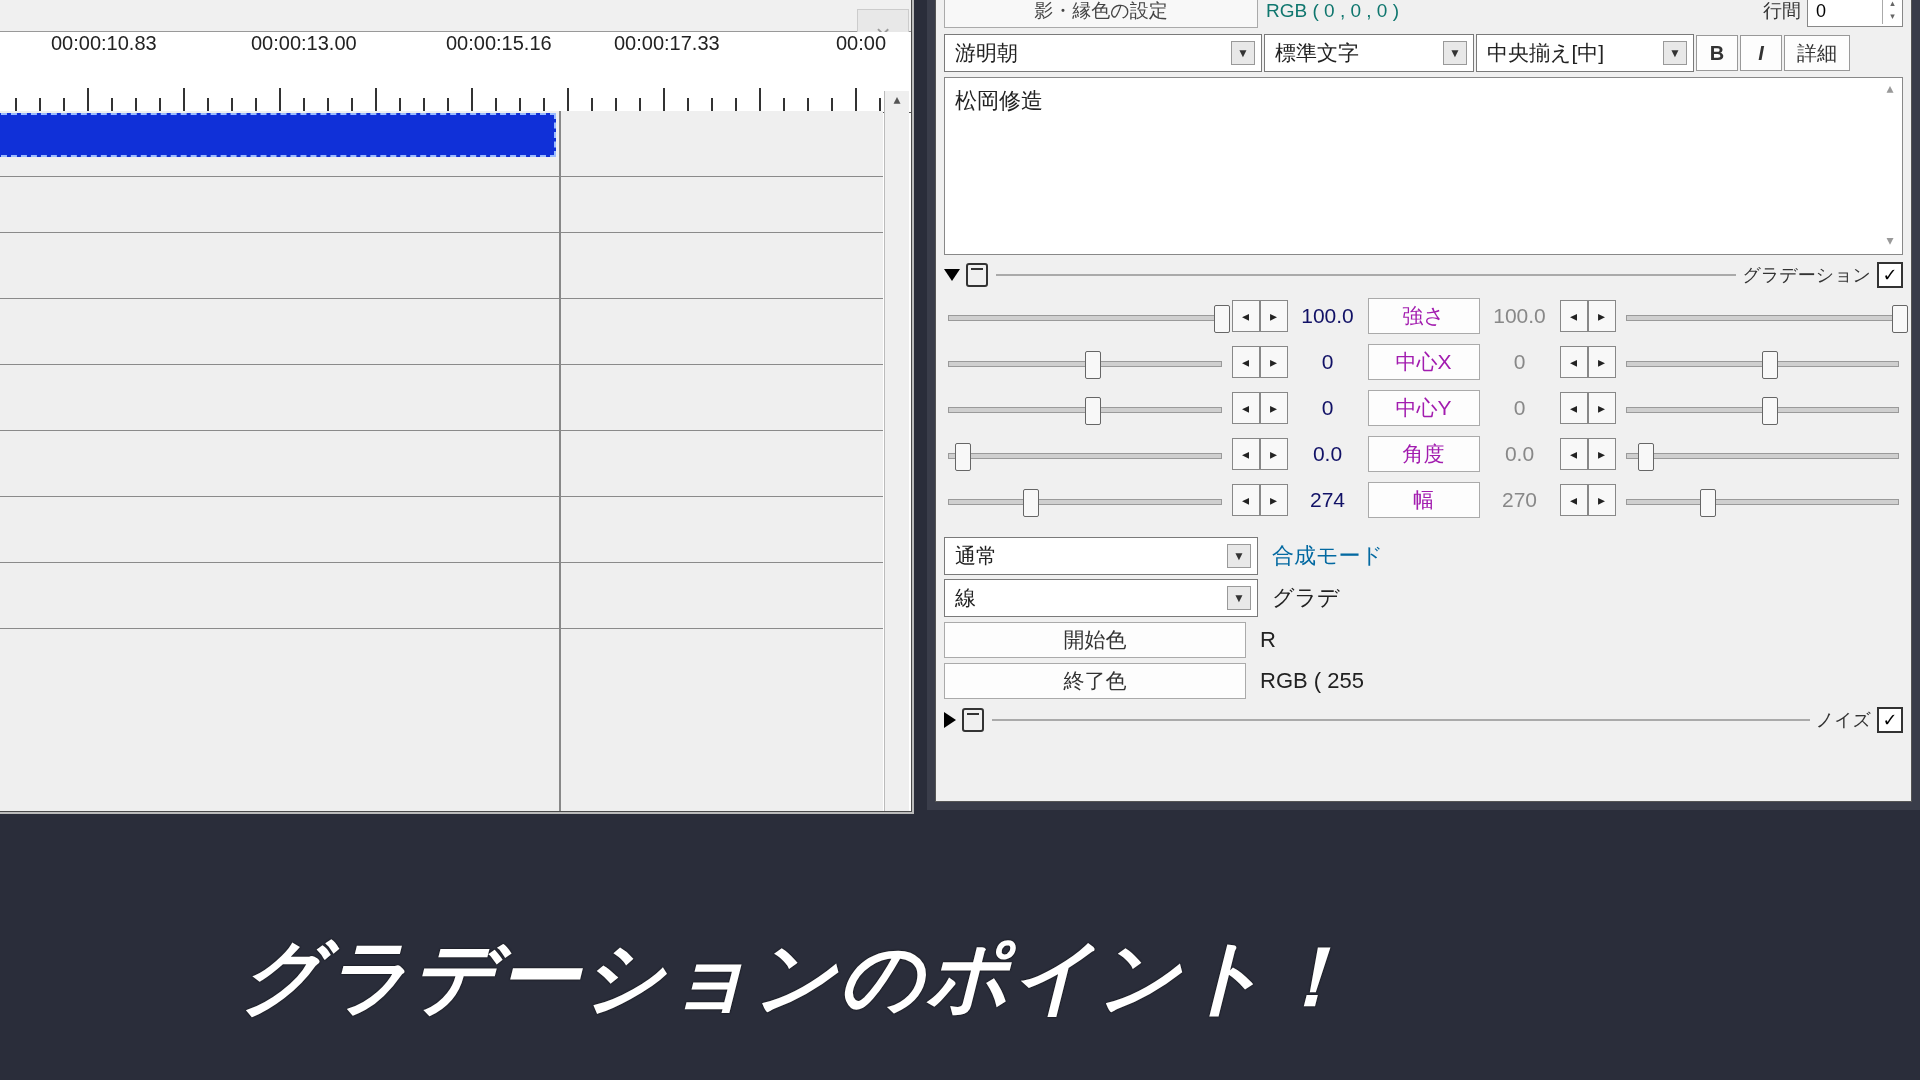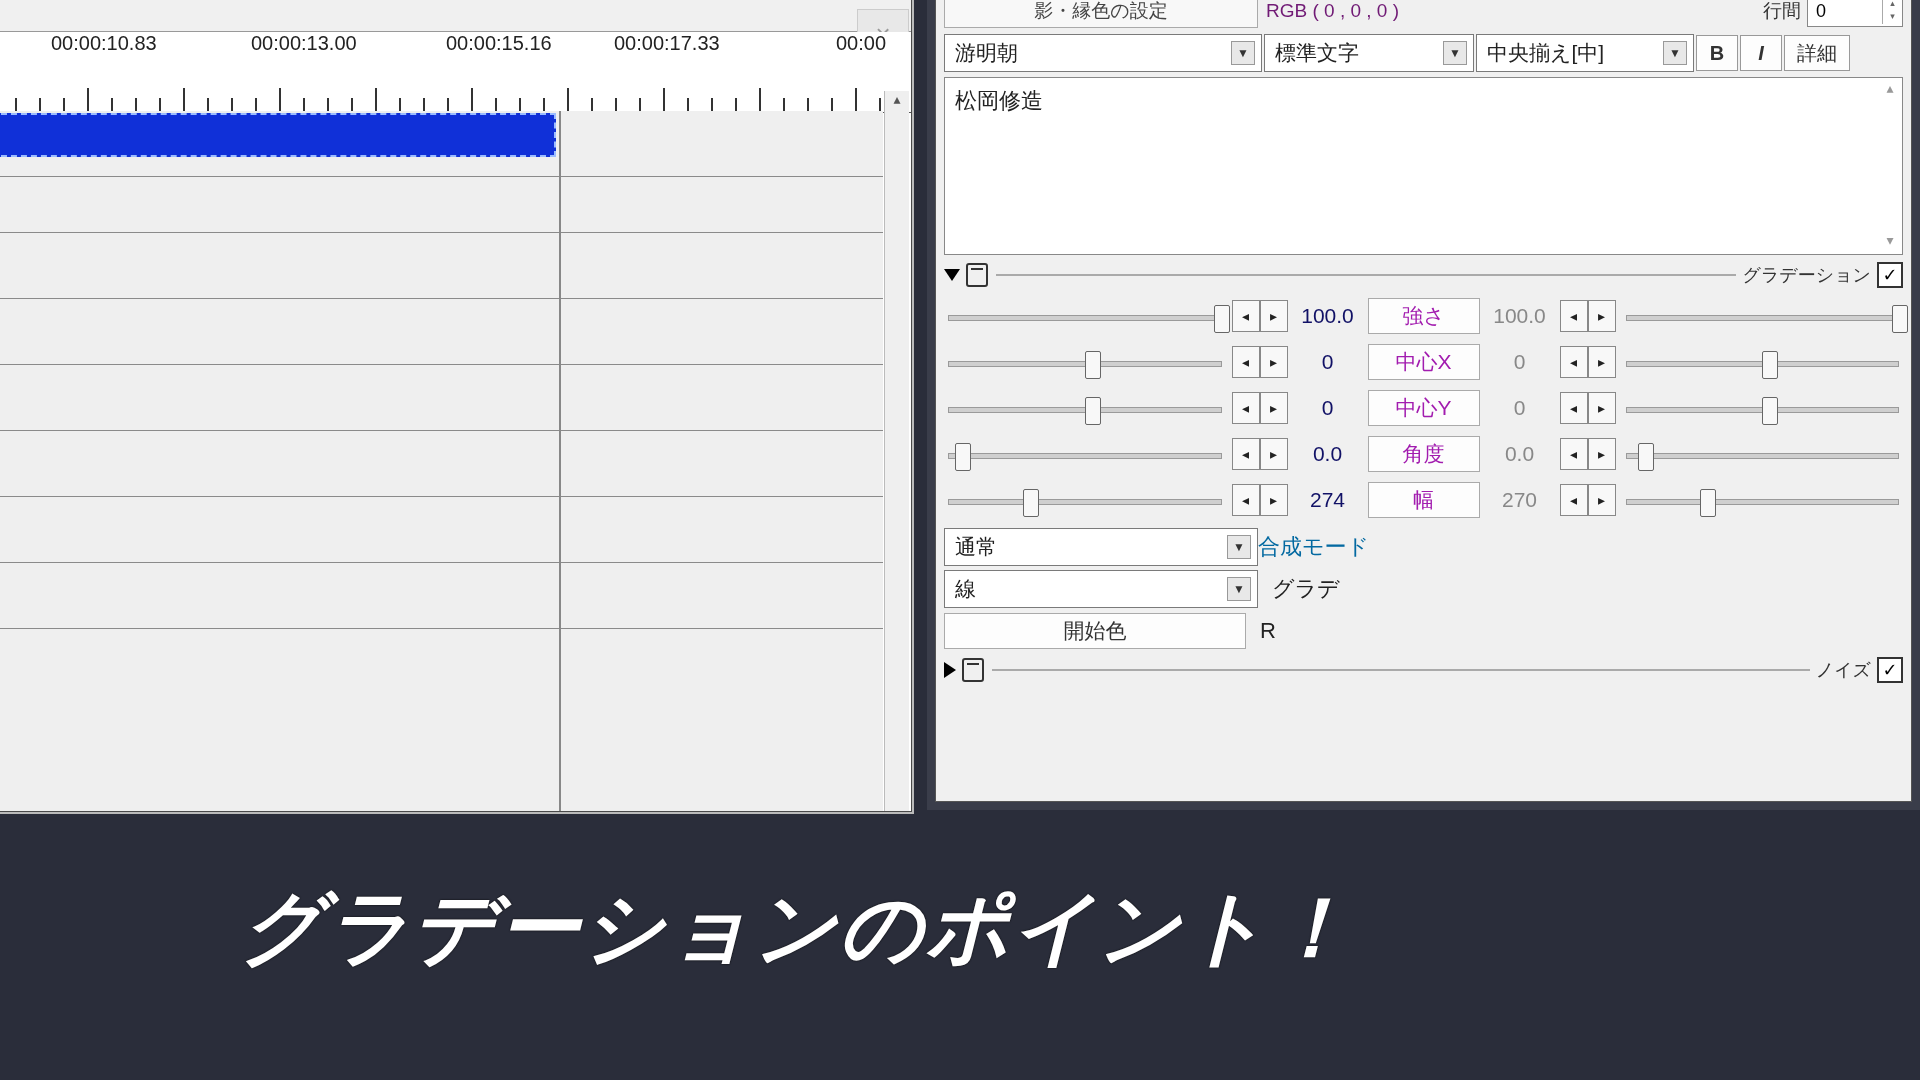--- a/index.html
+++ b/index.html
@@ -20,21 +20,21 @@
 .tl-scroll .up{position:absolute;top:0;left:0;right:0;height:22px;text-align:center;font-size:14px;color:#555}
 .tl-tracks{position:absolute;left:0;top:120px;right:28px;bottom:0;background:#efefef}
 .track{height:65px;border-bottom:1px solid #8a8a8a;position:relative;background:#efefef}
 .clip{position:absolute;left:0;top:2px;height:44px;width:565px;background:#1030d8;border:2px dashed #9bbcff;box-sizing:border-box}
 .playhead{position:absolute;top:120px;bottom:0;width:2px;background:#888}
 
 
 .prop-win{position:absolute;left:935px;top:-10px;width:975px;height:810px;background:#f0f0f0;border:1px solid #555;box-shadow:0 0 0 8px #3a3d4a}
 .row{display:flex;align-items:center;height:40px;margin:2px 8px}
 .lbl-btn{background:#f8f8f8;border:1px solid #aaa;height:32px;line-height:32px;text-align:center;font-size:19px;color:#444}
-.val-read{font-size:19px;color:#701a75;padding-left:8px}
+.val-read{font-size:19px;color:#0f766e;padding-left:8px}
 .drop{background:#fff;border:1px solid #7a7a7a;height:36px;display:flex;align-items:center;justify-content:space-between;padding:0 6px 0 10px;font-size:21px;color:#222}
 .drop .arr{width:22px;height:22px;background:#e8e8e8;border:1px solid #999;display:flex;align-items:center;justify-content:center;font-size:12px;color:#333}
 .sq-btn{width:40px;height:34px;background:#fdfdfd;border:1px solid #999;text-align:center;line-height:34px;font-size:20px;font-weight:bold;color:#333}
 .wide-btn{height:34px;background:#fdfdfd;border:1px solid #999;text-align:center;line-height:34px;font-size:20px;color:#333;padding:0 12px}
 .textarea{margin:4px 8px;height:160px;background:#fff;border:1px solid #888;padding:8px 10px;font-size:22px;color:#222;position:relative}
 .textarea .sb{position:absolute;right:2px;top:2px;width:20px;height:20px;color:#999;font-size:14px;text-align:center}
 .textarea .sb2{position:absolute;right:2px;bottom:2px;width:20px;height:20px;color:#999;font-size:14px;text-align:center}
 
 .sec-head{display:flex;align-items:center;margin:6px 8px;height:28px}
 .tri{width:0;height:0;border-left:8px solid transparent;border-right:8px solid transparent;margin-right:6px}
@@ -61,21 +61,21 @@
 .color-val{margin-left:14px;font-size:22px;color:#222}
 
 .spin{width:86px;height:30px;border:1px solid #888;background:#fff;display:flex;align-items:center;justify-content:space-between;padding-left:8px;font-size:18px}
 .spin .btns{width:20px}
 .spin .btns div{height:13px;font-size:9px;text-align:center;border-left:1px solid #aaa;color:#666}
 
 
 .hand{position:absolute;left:980px;top:420px;width:230px;height:200px;pointer-events:none}
 
 
-.caption{position:absolute;left:240px;top:874px;font-size:82px;font-weight:900;font-style:italic;color:#fff;letter-spacing:2px;text-shadow:0 0 2px #000;font-family:"Arial Black","Meiryo",sans-serif}
+.caption{position:absolute;left:240px;top:923px;font-size:82px;font-weight:900;font-style:italic;color:#fff;letter-spacing:2px;text-shadow:0 0 2px #000;font-family:"Arial Black","Meiryo",sans-serif}
 </style>
 </head>
 <body>
 
 <div class="stage">
 
   <div class="tl-win">
     <div class="tl-top"></div>
     <div class="tl-close">×</div>
     <div class="tl-ruler">
@@ -300,38 +300,42 @@
             <div class="b">◂</div>
             <div class="b">▸</div>
           </div>
           <div class="slider">
             <div class="track-line"></div>
             <div class="thumb" style="left:28%"></div>
           </div>
         </div>
       </div>
 
-    <div class="row" style="margin-top:6px">
+    <div class="row" style="gap:14px;margin-top:15px">
       <div class="drop" style="width:296px">
         <span>通常</span>
         <span class="arr">▼</span>
       </div>
       <div style="font-size:22px;color:#0369a1">合成モード</div>
     </div>
     <div class="row" style="gap:14px">
       <div class="drop" style="width:296px">
         <span>線</span>
         <span class="arr">▼</span>
       </div>
       <div style="font-size:22px;color:#222">グラデ</div>
     </div>
 
     <div class="color-row">
       <div class="color-btn">開始色</div>
       <div class="color-val">R</div>
+    </div>
+    <div class="color-row">
+      <div class="color-btn">終了色</div>
+      <div class="color-val">RGB ( 255</div>
     </div>
 
     <div class="sec-head">
       <div class="tri right"></div>
       <div class="grip"></div>
       <div class="sec-line"></div>
       <div class="sec-name">ノイズ</div>
       <div class="chk">✓</div>
     </div>
 

